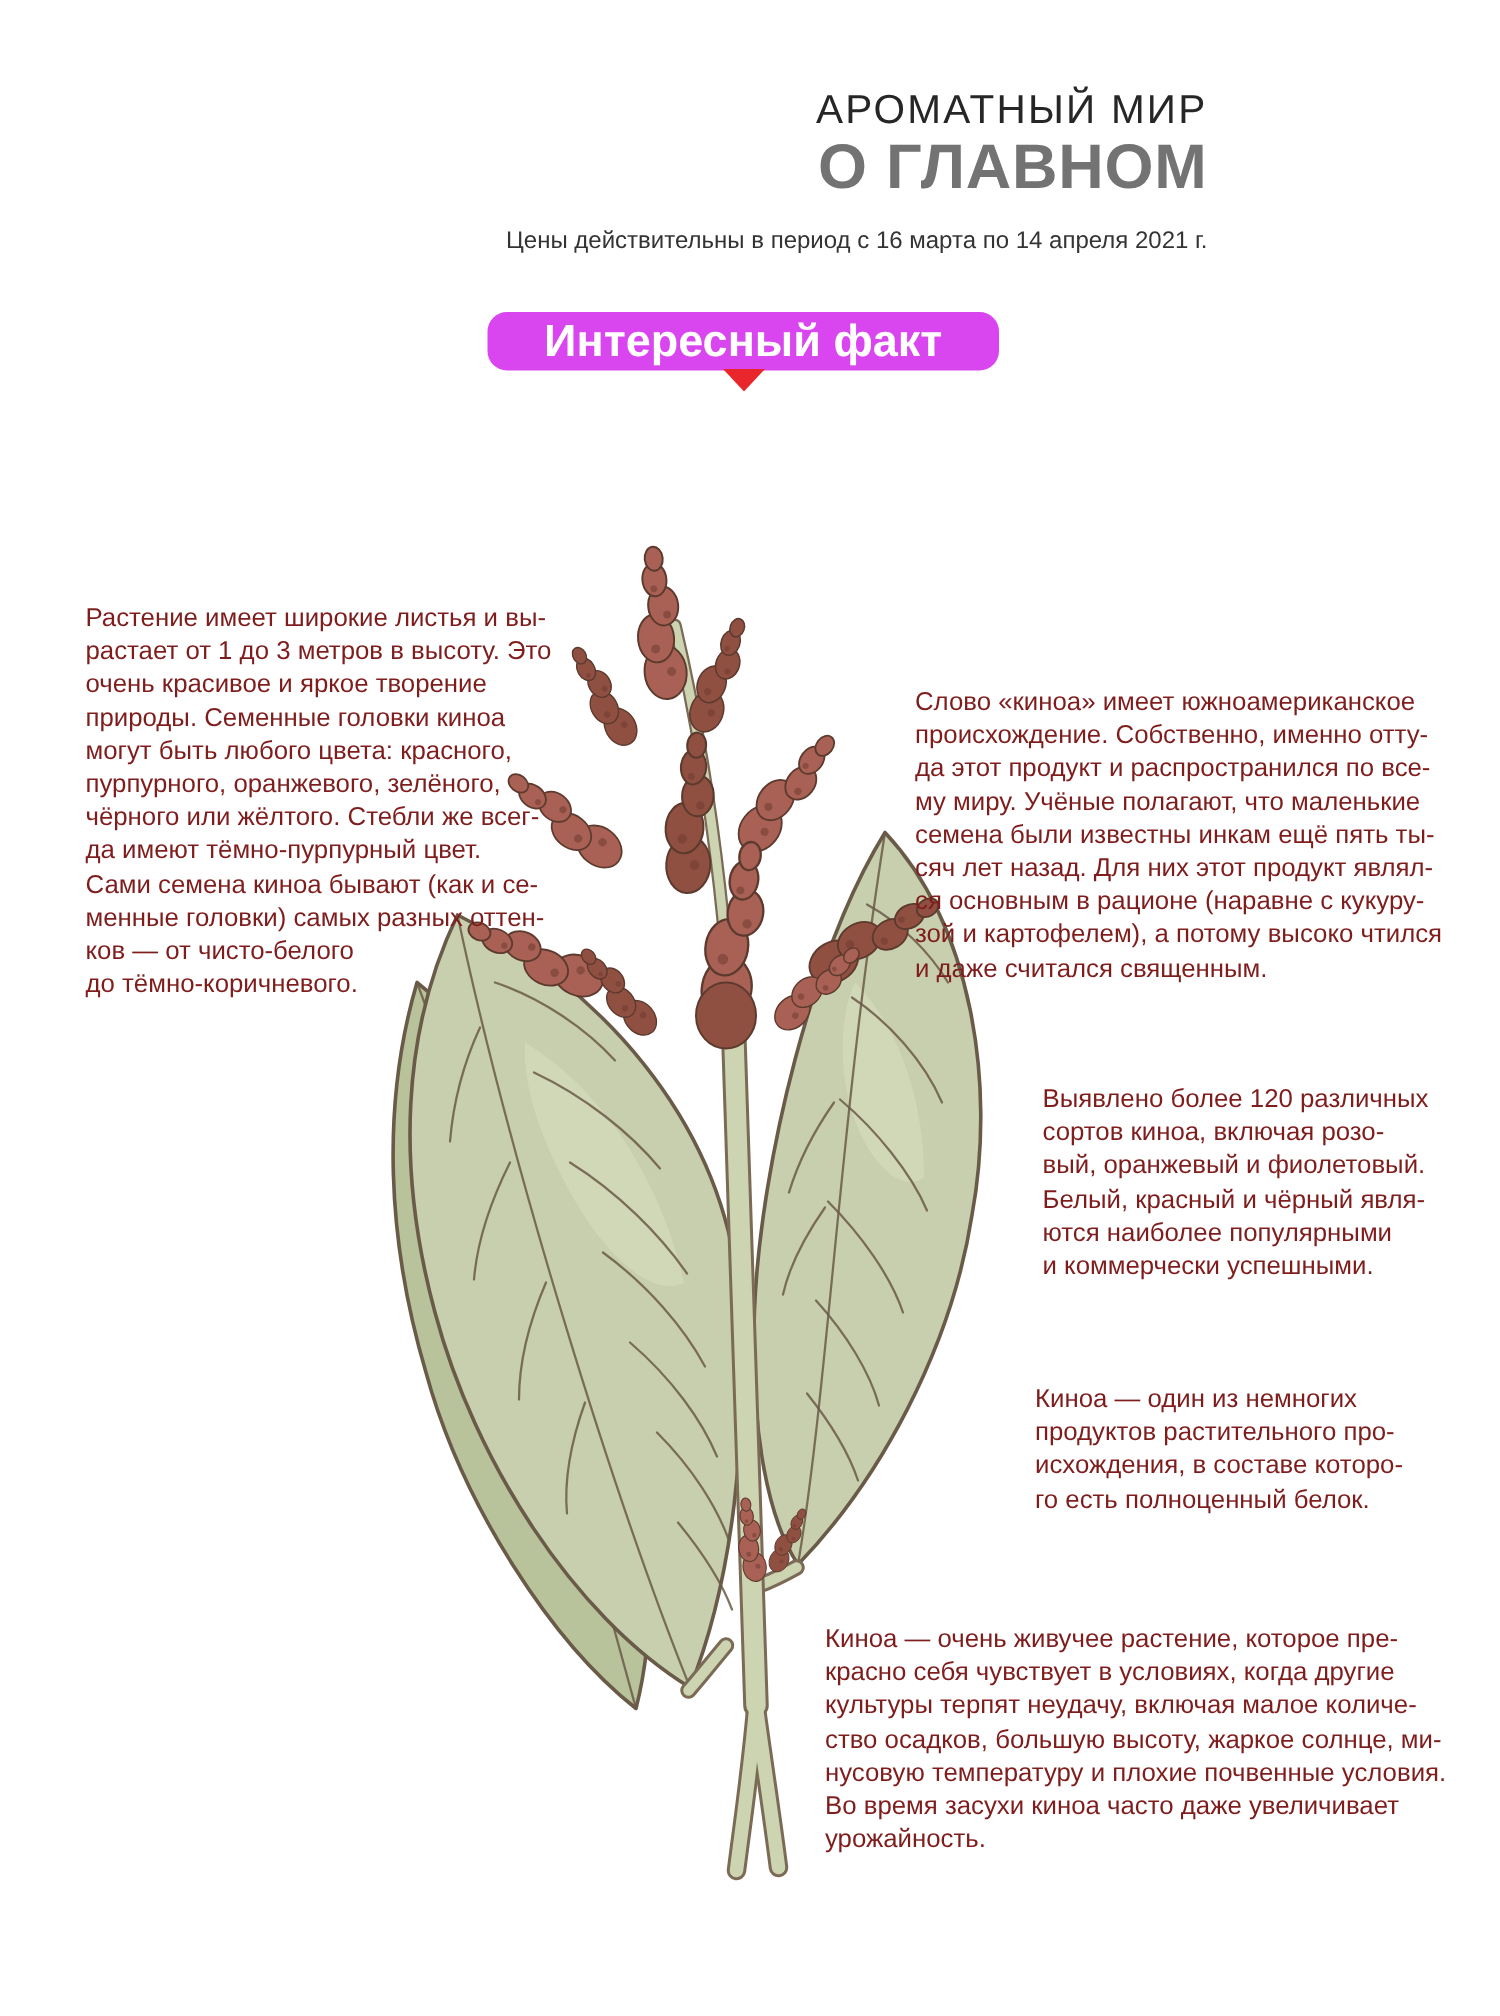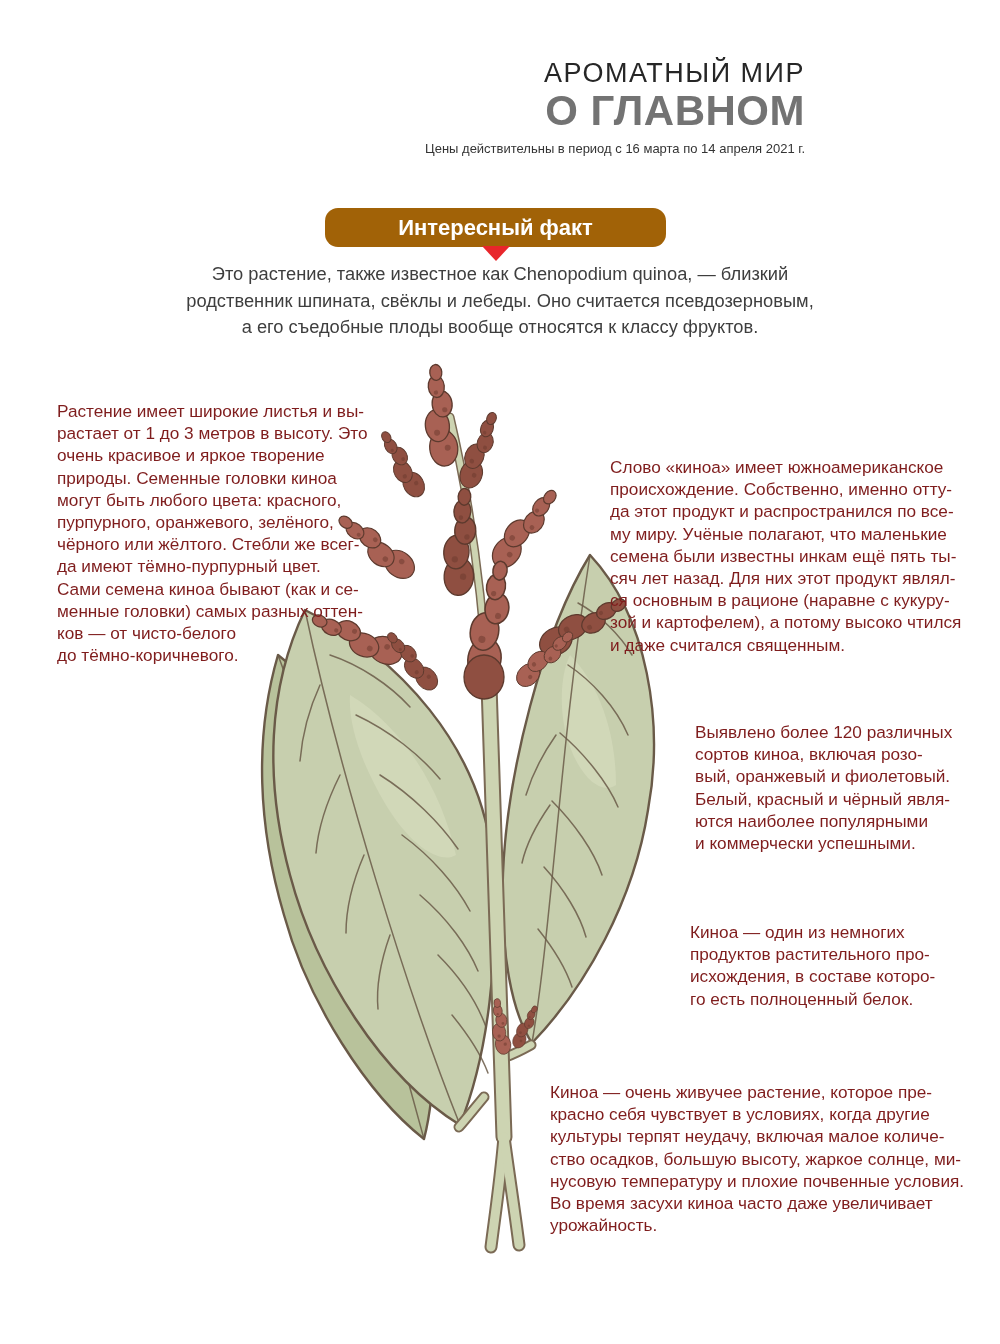--- a/index.html
+++ b/index.html
@@ -5,33 +5,33 @@
   html,body { margin:0; padding:0; background:#fff; }
   .page {
     position:relative; width:1000px; height:1344px; background:#ffffff;
     font-family:"Liberation Sans","DejaVu Sans",sans-serif; color:#3e3e3e;
     overflow:hidden;
   }
   
   .header-text { position:absolute; top:58px; right:195px; text-align:right; }
   .brand-line { font-size:27px; font-weight:400; letter-spacing:1.5px; color:#262626; }
   .page-title { font-size:42px; font-weight:800; letter-spacing:.5px; color:#737373; margin-top:1px; line-height:1.0; }
-  .subtitle   { font-size:13px; color:#343434; margin-top:9px; }
+  .subtitle   { font-size:16px; color:#343434; margin-top:20px; }
   .logo {
     position:absolute; top:57px; left:856px; width:94px; height:94px; border-radius:50%;
     background:#e32227; color:#fff; text-align:center;
   }
   .logo-monogram { font-family:"DejaVu Serif","Liberation Serif",serif; font-weight:bold; font-size:40px; line-height:1; margin-top:17px; }
   .logo-caption  { font-size:12px; font-weight:bold; letter-spacing:1px; margin-top:2px; }
   
   .banner {
     position:absolute; left:325px; top:208px; width:341px; height:39px;
-    background:#a16207; border-radius:13px; color:#fff;
+    background:#d946ef; border-radius:13px; color:#fff;
     display:flex; align-items:center; justify-content:center;
-    font-size:22px; font-weight:bold;
+    font-size:30px; font-weight:bold;
   }
   .banner-tail {
     position:absolute; left:50%; top:100%; margin-left:-14px; margin-top:-1px;
     width:0; height:0; border-left:14px solid transparent; border-right:14px solid transparent;
     border-top:15px solid #e8262b;
   }
   
   .fact { position:absolute; white-space:pre; font-size:17.2px; line-height:22.2px; color:#7f1d1d; }
   .intro { position:absolute; left:150px; top:261px; width:700px; text-align:center;
            white-space:pre; font-size:18.3px; line-height:26.5px; color:#3e3e3e; }
@@ -59,23 +59,20 @@
     <div class="brand-line">АРОМАТНЫЙ МИР</div>
     <div class="page-title">О ГЛАВНОМ</div>
     <div class="subtitle">Цены действительны в период с 16 марта по 14 апреля 2021 г.</div>
   </div>
 
   <div class="banner">
     <span>Интересный факт</span>
     <div class="banner-tail"></div>
   </div>
 
-  <div class="intro">Это растение, также известное как Chenopodium quinoa, — близкий
-родственник шпината, свёклы и лебеды. Оно считается псевдозерновым,
-а его съедобные плоды вообще относятся к классу фруктов.</div>
 
   <svg class="plant" width="420" height="910" viewBox="0 0 420 910" aria-hidden="true">
     <defs>
       <g id="spike">
         <ellipse cx="0" cy="-12" rx="14" ry="18"></ellipse>
         <ellipse cx="-4" cy="-35" rx="12" ry="16"></ellipse>
         <ellipse cx="3" cy="-56" rx="10" ry="13"></ellipse>
         <ellipse cx="-1" cy="-74" rx="8" ry="11"></ellipse>
         <ellipse cx="0" cy="-88" rx="6" ry="8"></ellipse>
         <circle class="sd" cx="-5" cy="-28" r="3"></circle>

